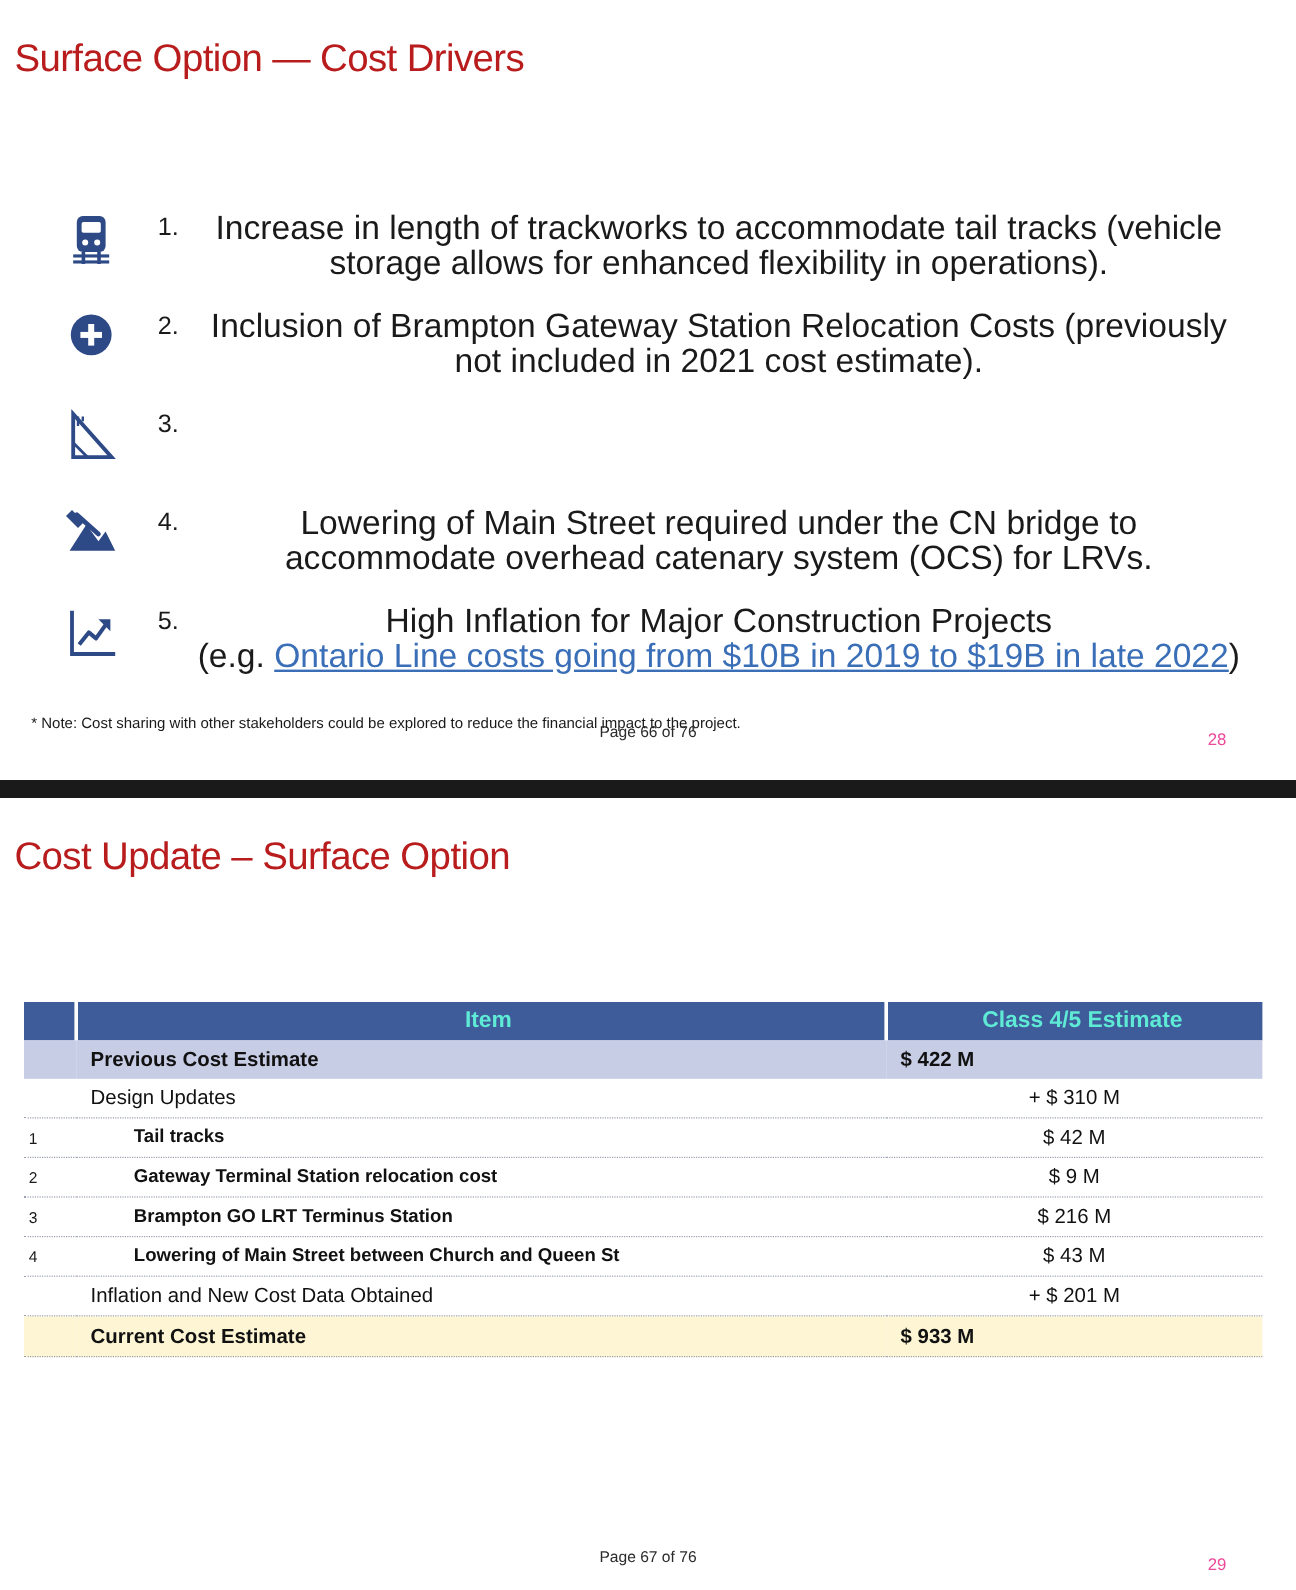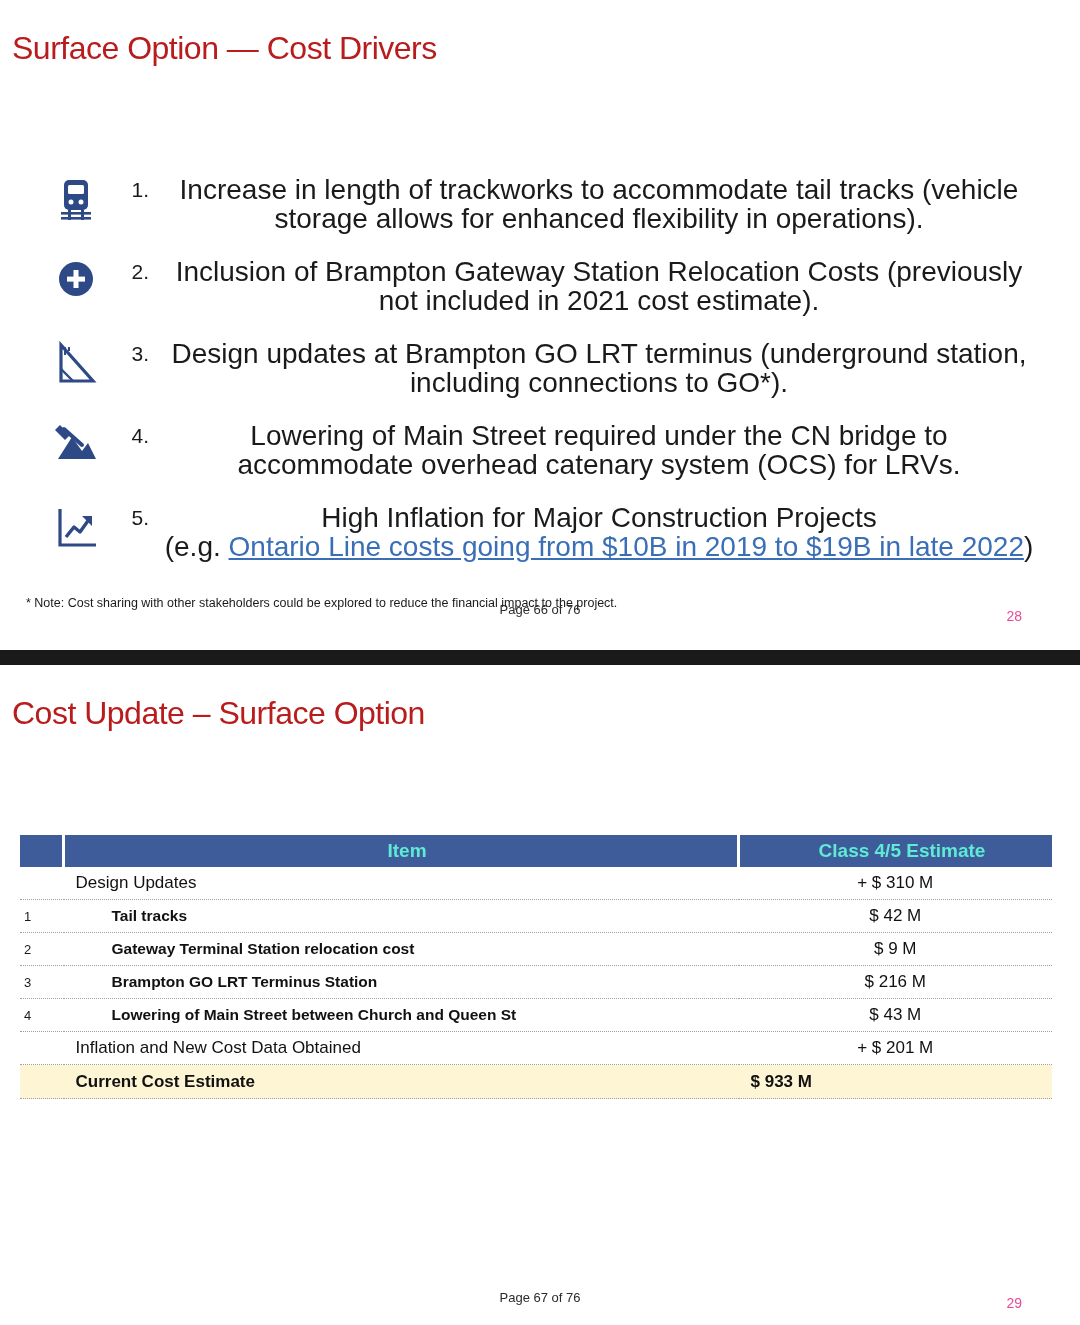--- a/index.html
+++ b/index.html
@@ -213,21 +213,20 @@
     <div class="bullet-row">
       <div class="bullet-icon">
         <svg width="46" height="48" viewBox="0 0 46 48">
           <path d="M8 4 L8 40 L40 40 Z" fill="none" stroke="#2e4a86" stroke-width="3.2"></path>
           <path d="M8 28 L20 40" stroke="#2e4a86" stroke-width="2.4"></path>
           <path d="M12 6 L12 14" stroke="#2e4a86" stroke-width="2"></path>
           <path d="M16 6 L16 10" stroke="#2e4a86" stroke-width="2"></path>
         </svg>
       </div>
       <div class="bullet-num">3.</div>
-      <div class="bullet-text">Design updates at Brampton GO LRT terminus (underground station, including connections to GO*).</div>
     </div>
 
     <div class="bullet-row">
       <div class="bullet-icon">
         <svg width="48" height="46" viewBox="0 0 48 46">
           <path d="M6 36 L20 14 L30 28 L36 20 L44 36 Z" fill="#2e4a86"></path>
           <path d="M12 6 L30 22" stroke="#2e4a86" stroke-width="4" stroke-linecap="round"></path>
           <path d="M8 2 L18 12 L13 17 L3 7 Z" fill="#2e4a86"></path>
         </svg>
       </div>
@@ -265,20 +264,25 @@
 
   <table class="cost-table" style="top:170px">
     <thead>
       <tr>
         <th class="hdr-blank col-idx"></th>
         <th class="hdr-cell col-item">Item</th>
         <th class="hdr-cell col-est">Class 4/5 Estimate</th>
       </tr>
     </thead>
     <tbody>
+      <tr class="row-prev">
+        <td class="c-idx"></td>
+        <td class="c-item">Previous Cost Estimate</td>
+        <td class="c-est">$ 422 M</td>
+      </tr>
       <tr class="row-sub">
         <td class="c-idx"></td>
         <td class="c-item">Design Updates</td>
         <td class="c-est">+ $ 310 M</td>
       </tr>
       <tr class="row-sub">
         <td class="c-idx">1</td>
         <td class="c-item indent">Tail tracks</td>
         <td class="c-est">$ 42 M</td>
       </tr>

